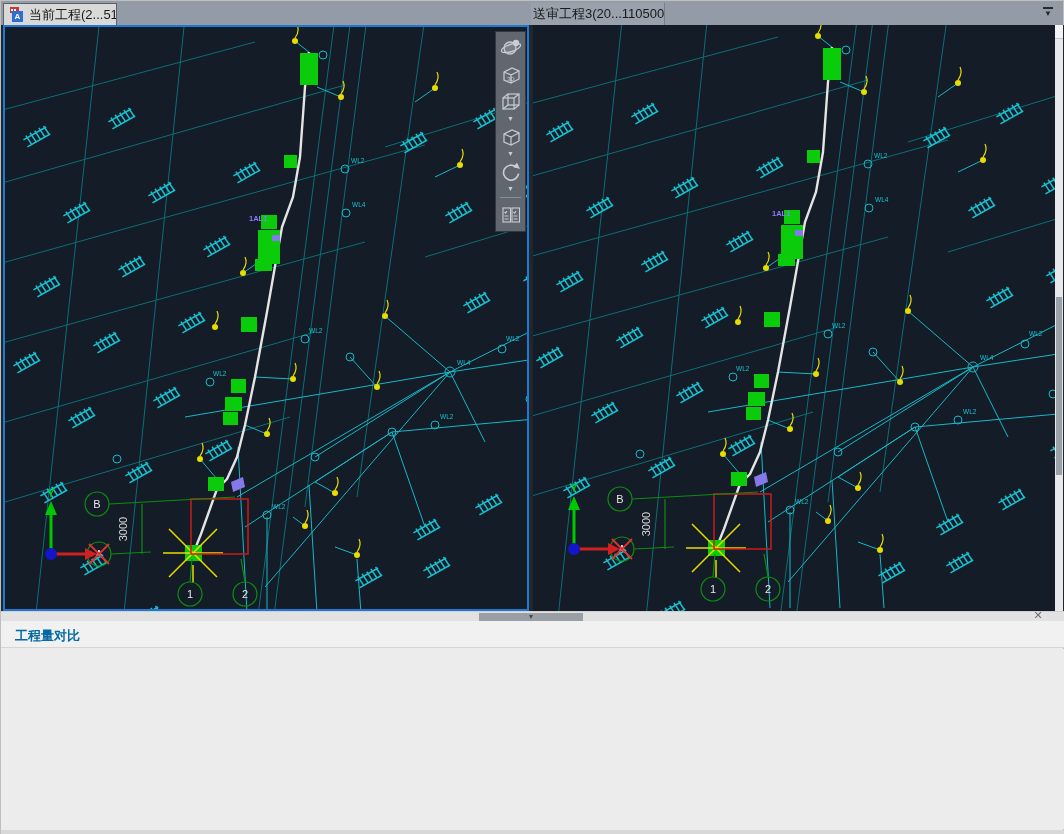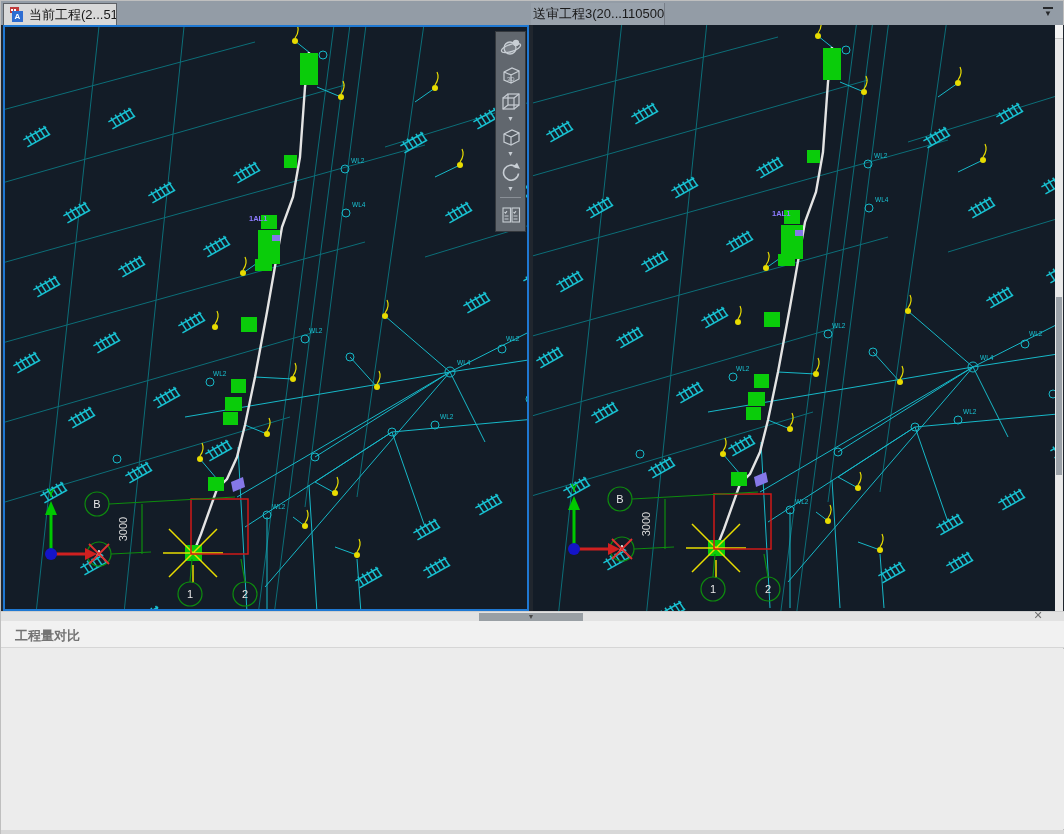--- a/index.html
+++ b/index.html
@@ -45,21 +45,21 @@
   
   .splitter { position:absolute; left:0; top:610px; width:1064px; height:10px; background:#E2E2E2; border-top:1px solid #CFCFCF; }
   .splitter .handle { position:absolute; left:478px; top:1px; width:104px; height:8px; background:#999FA4; text-align:center;
                       color:#4A4A4A; font-size:7px; line-height:8px; cursor:row-resize; }
   .panel-close { position:absolute; left:1028px; top:608px; width:18px; height:14px; color:#6F6F6F;
                  font-size:11px; line-height:13px; text-align:center; cursor:pointer; }
 
   
   .panel-title { position:absolute; left:0; top:620px; width:1064px; height:27px; background:#F1F1F1;
                  border-bottom:1px solid #D6D6D6; }
-  .panel-title span { position:absolute; left:14px; top:6px; font-size:13px; font-weight:600; color:#737373; }
+  .panel-title span { position:absolute; left:14px; top:6px; font-size:13px; font-weight:600; color:#0369a1; }
   .panel-body { position:absolute; left:0; top:648px; width:1064px; height:180px; background:#ECECEC; }
   .bottom-strip { position:absolute; left:0; top:829px; width:1064px; height:5px; background:#D8D8D8; }
 
   .hiddefs { position:absolute; width:0; height:0; overflow:hidden; }
 </style>
 </head>
 <body>
 
 <svg class="hiddefs" xmlns="http://www.w3.org/2000/svg" aria-hidden="true">
   <defs>

